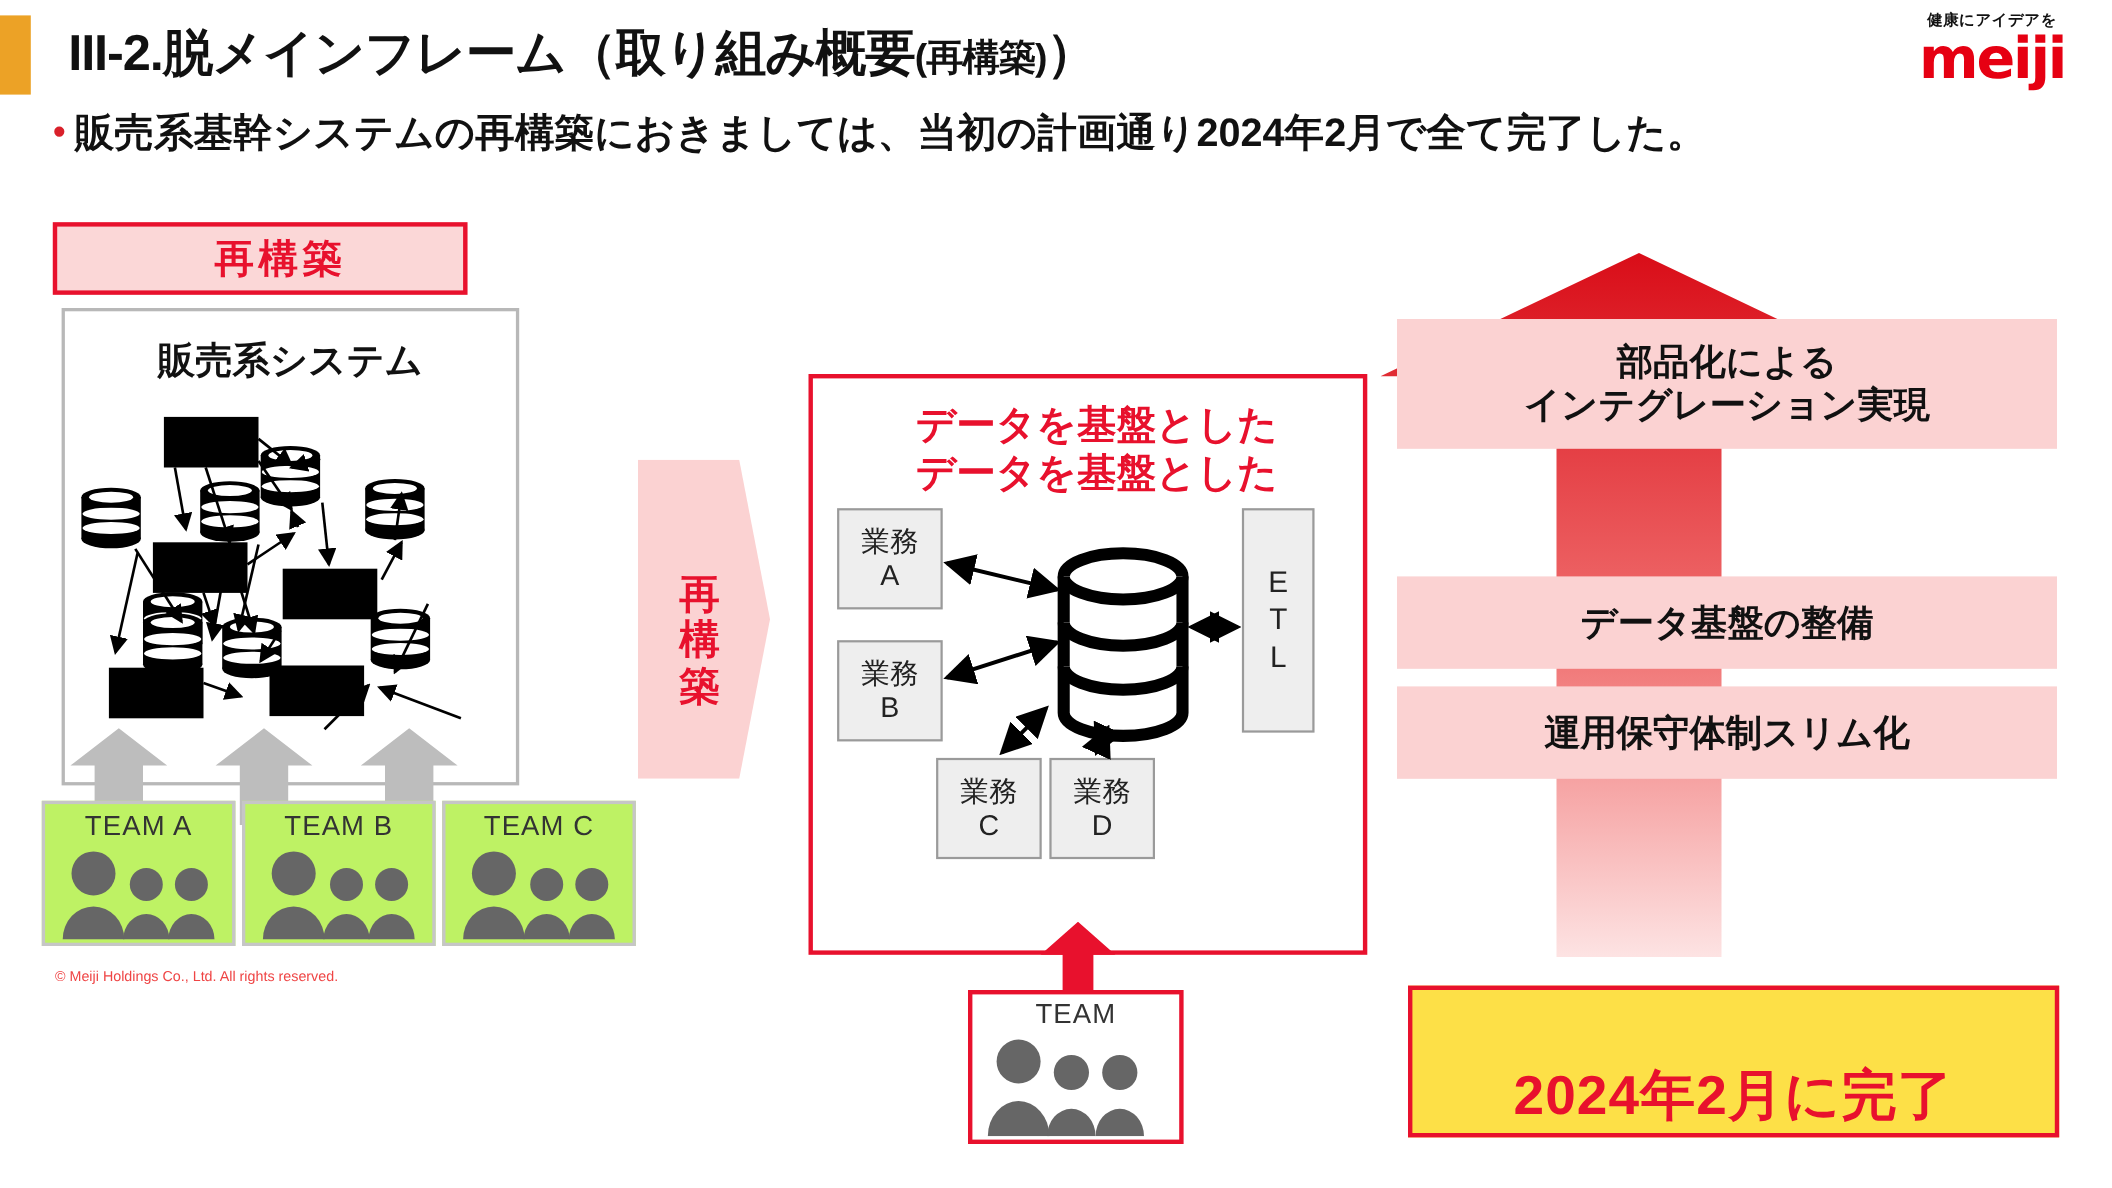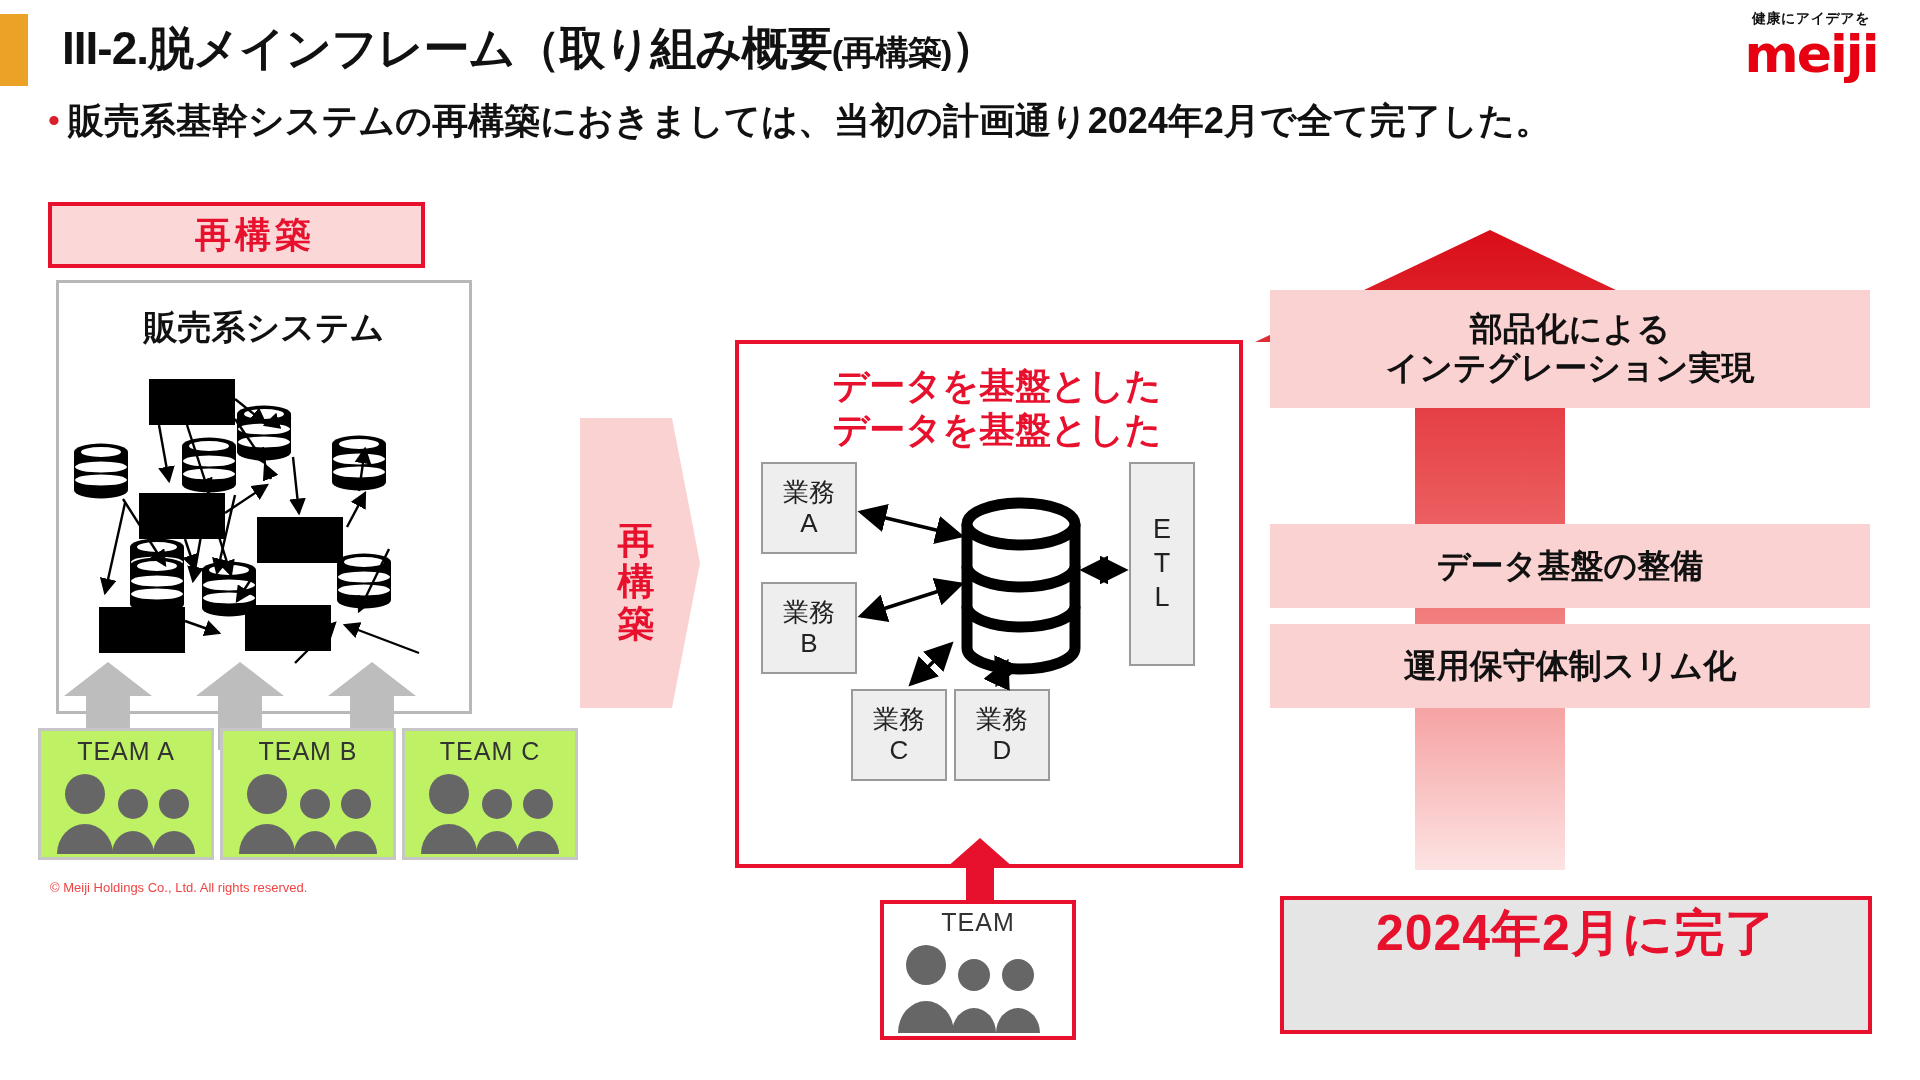--- a/index.html
+++ b/index.html
@@ -120,22 +120,22 @@
   .benefit{
     position:absolute;left:1270px;
     width:600px;height:84px;background:#fbd2d2;
     display:flex;align-items:center;justify-content:center;
     font-size:33px;font-weight:bold;color:#111;line-height:1.18;
     text-align:center;
   }
   .benefit.tall{height:118px;}
   .done-box{
     position:absolute;left:1280px;top:896px;width:584px;height:130px;
-    border:4px solid #e8112d;background:#e5e5e5;
-    display:flex;align-items:flex-start;justify-content:center;
+    border:4px solid #e8112d;background:#fde047;
+    display:flex;align-items:flex-end;justify-content:center;
   }
   .done-box span{
     color:#e8112d;font-size:50px;font-weight:bold;letter-spacing:1px;
   }
 </style>
 </head>
 <body>
 
 <div class="slide">
 

